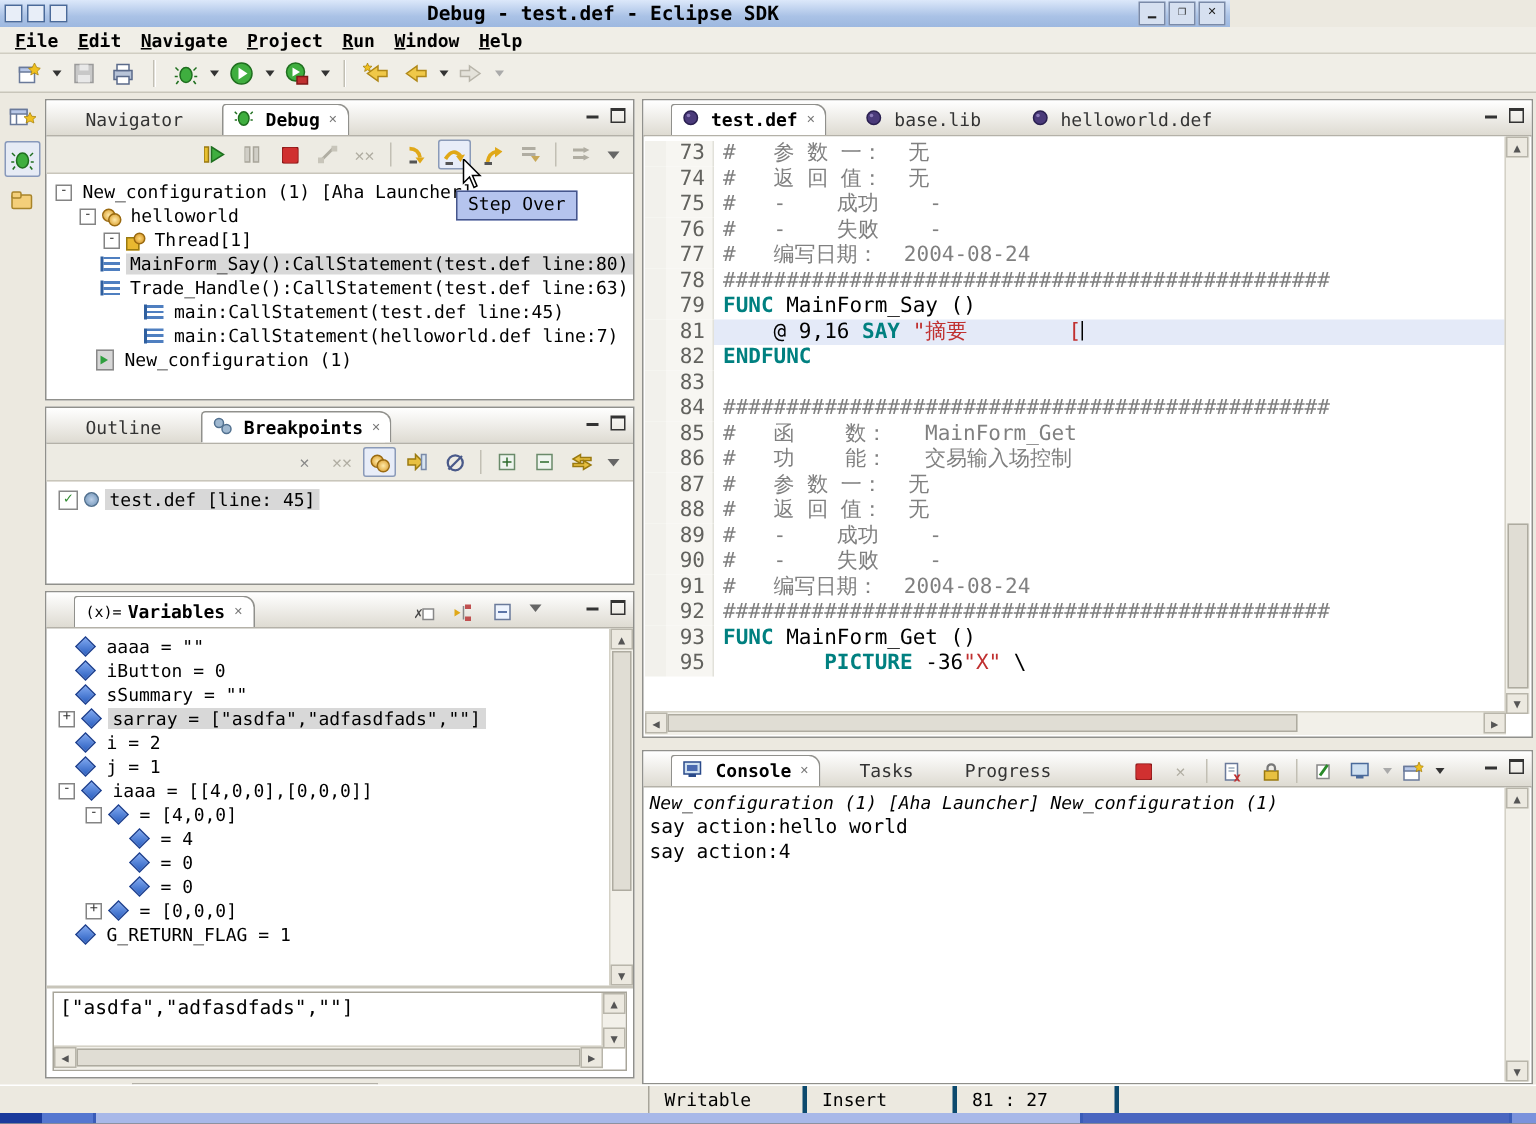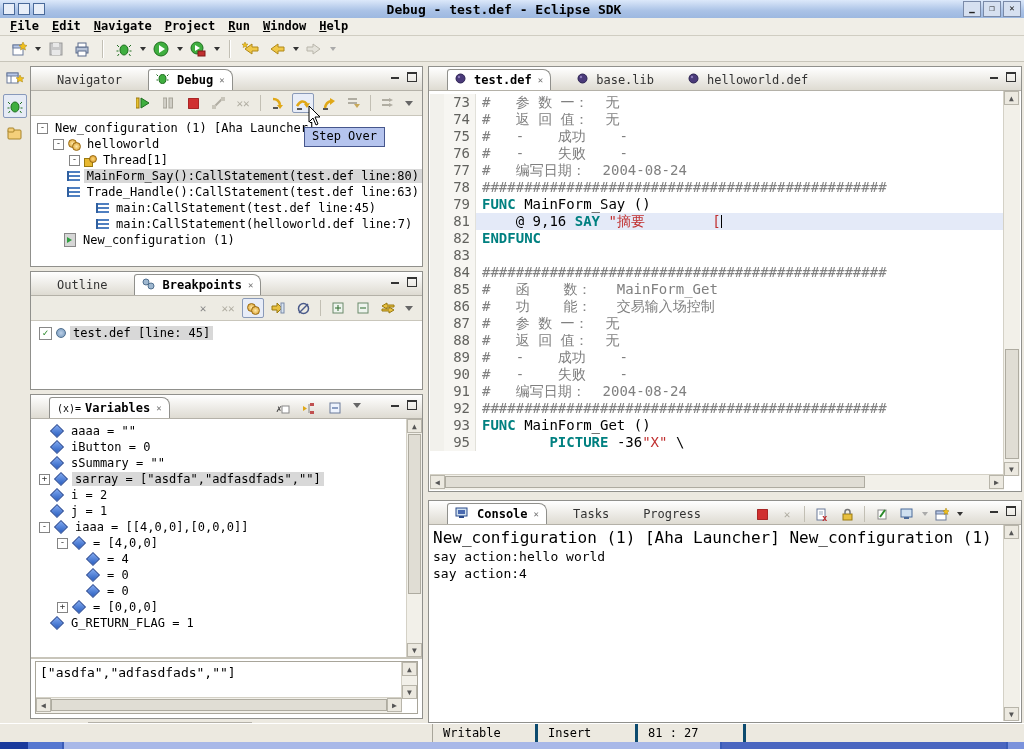--- a/index.html
+++ b/index.html
@@ -1,29 +1,29 @@
 <!DOCTYPE html>
 <html><head>
 <meta charset="utf-8">
 <style>
   html,body{margin:0;padding:0;background:#555;}
   .screen{position:relative;width:1024px;height:749px;background:#ece9e0;overflow:hidden;
           font-family:"DejaVu Sans Mono", monospace;font-size:12px;color:#000;}
   
-  .titlebar{position:absolute;left:0;top:0;width:1024px;height:18px;
+  .titlebar{position:absolute;left:0;top:0;width:820px;height:18px;
     background:linear-gradient(#dce8fa,#aac2e6 60%,#9db8e0);display:flex;align-items:center;}
   .title-icons{display:flex;gap:3px;margin-left:3px;}
   .title-ico{width:10px;height:10px;background:#e8eef8;border:1px solid #4a6a9a;}
   .title-text{flex:1;text-align:center;font-weight:bold;font-size:13px;}
   .winbtns{display:flex;gap:2px;margin-right:3px;}
   .winbtn{width:16px;height:14px;background:#d6e0f0;border:1px solid #7a8aa8;
     font-size:9px;line-height:12px;text-align:center;color:#222;}
   
   .menubar{position:absolute;left:0;top:18px;width:1024px;height:18px;background:#f0eee7;
-    border-bottom:1px solid #d0cdc2;display:flex;padding-left:6px;box-sizing:border-box;}
+    border-bottom:1px solid #d0cdc2;display:flex;align-items:center;padding-left:6px;box-sizing:border-box;}
   .menu-item{padding:1px 9px 1px 4px;font-weight:bold;}
   
   .maintoolbar{position:absolute;left:0;top:36px;width:1024px;height:26px;background:#f0eee7;
     border-bottom:1px solid #c8c5ba;display:flex;align-items:center;gap:4px;padding-left:8px;box-sizing:border-box;}
   .tbtn{width:22px;height:20px;display:flex;align-items:center;justify-content:center;}
   .dd{width:0;height:0;border-left:3px solid transparent;border-right:3px solid transparent;border-top:4px solid #333;margin-left:1px;}
   .dd.dis{border-top-color:#aaa;}
   .tsep{width:1px;height:18px;background:#c2bfb4;margin:0 5px;border-right:1px solid #fff;}
   
   .perspbar{position:absolute;left:2px;top:66px;width:26px;display:flex;flex-direction:column;gap:4px;align-items:center;}
@@ -81,21 +81,21 @@
   .tk-p{color:#000;}
   .caret{display:inline-block;width:1px;height:13px;background:#000;vertical-align:-2px;}
   .ip-arrow{position:absolute;left:1px;top:4px;width:0;height:0;border-left:7px solid #7087e0;border-top:4px solid transparent;border-bottom:4px solid transparent;}
   
   .sbv{position:absolute;width:16px;background:#f2f0e9;border-left:1px solid #d4d1c6;}
   .sbh{position:absolute;height:15px;background:#f2f0e9;border-top:1px solid #d4d1c6;}
   .sbbtn{position:absolute;width:15px;height:14px;background:#ece9e0;border:1px solid #b8b5aa;
          font-size:8px;color:#555;text-align:center;line-height:13px;box-sizing:border-box;}
   .sbthumb{position:absolute;background:#e0ddd4;border:1px solid #aeaba0;box-sizing:border-box;}
   
-  .cons-head{font-size:16px;padding:3px 4px 1px 4px;}
+  .cons-head{font-size:12px;padding:3px 4px 1px 4px;font-style:italic;}
   .cons-line{font-size:13px;line-height:17px;padding-left:4px;white-space:pre;}
   
   .tooltip{position:absolute;left:304px;top:127px;height:16px;padding:1px 7px;background:#b5c4ee;
     border:1px solid #46568c;font-size:12px;line-height:14px;z-index:50;}
   .cursor-svg{position:absolute;left:308px;top:106px;z-index:60;}
   .statusbar{position:absolute;left:0;top:723px;width:1024px;height:19px;background:#ece9e0;
     border-top:1px solid #fff;display:flex;align-items:center;}
   .stcell{height:19px;line-height:19px;padding-left:10px;border-right:3px solid #0c4a6e;box-sizing:border-box;}
   .fastview{position:absolute;left:88px;top:722px;width:162px;height:18px;background:#eceae2;
     border:1px solid #b4b1a8;display:flex;align-items:center;}

